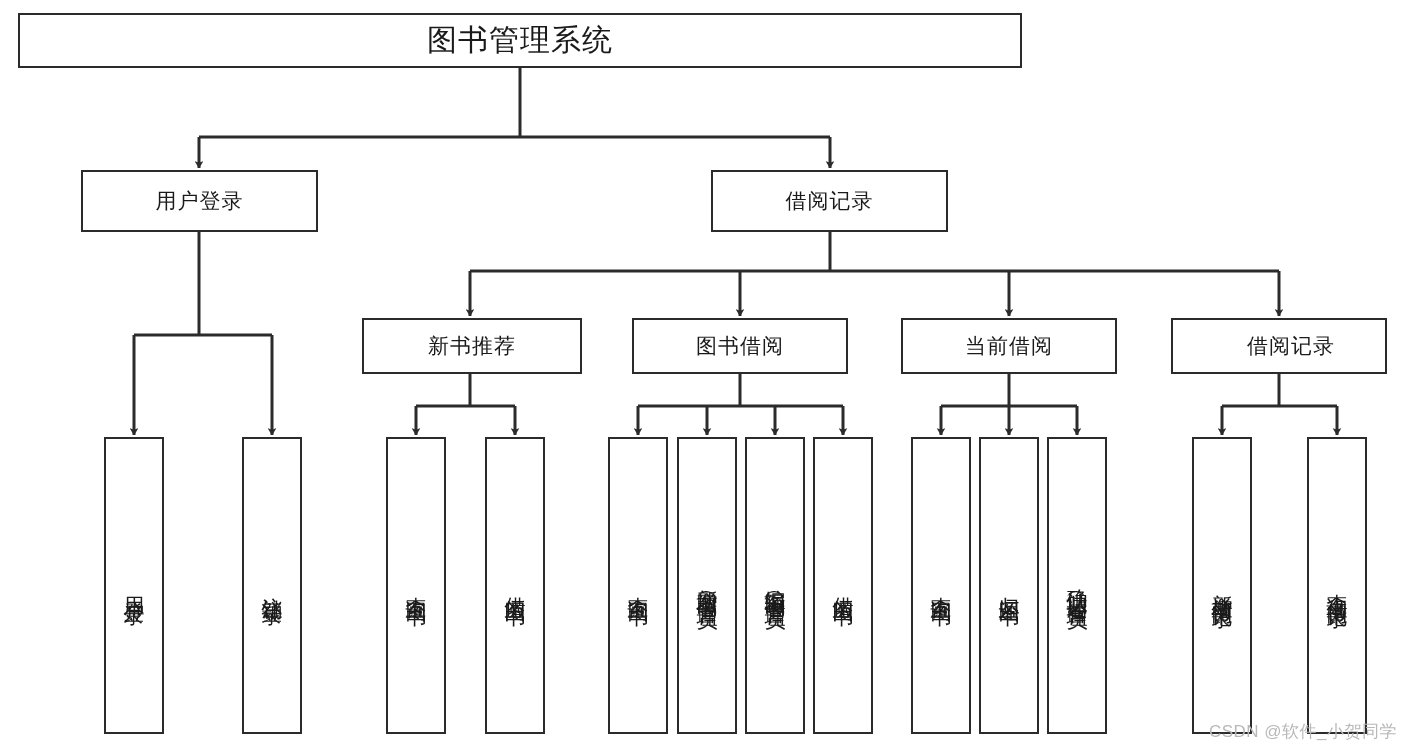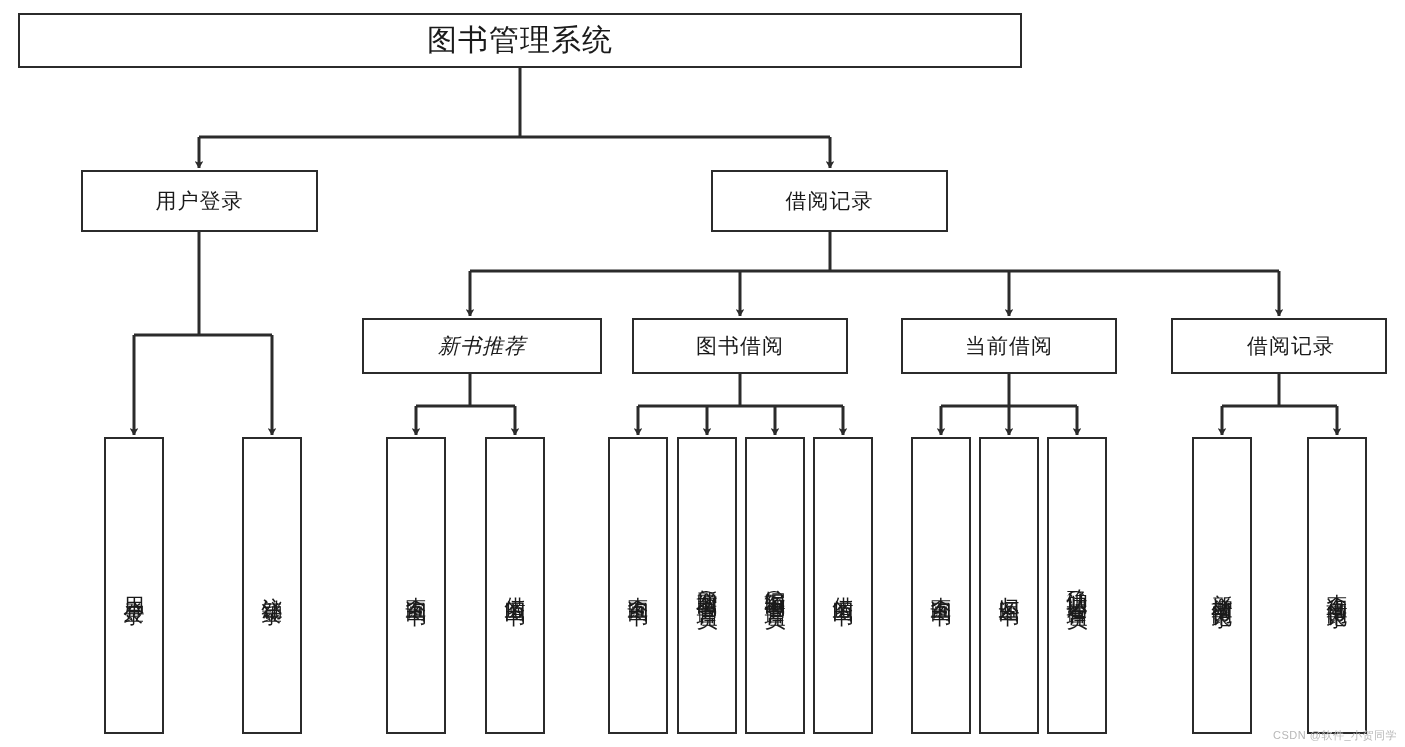--- a/index.html
+++ b/index.html
@@ -54,21 +54,21 @@
     writing-mode: vertical-rl;
     text-orientation: upright;
     white-space: nowrap;
     line-height: 1.05;
   }
   #root-node { font-size: 30px; }
   .watermark {
     position: absolute;
     right: 8px;
     bottom: 4px;
-    font-size: 11px;
+    font-size: 17px;
     color: #b8b8b8;
     letter-spacing: 0.5px;
     z-index: 3;
     white-space: nowrap;
     font-family: "Liberation Sans", "DejaVu Sans", sans-serif;
   }
 </style>
 </head>
 <body>
 
@@ -130,21 +130,21 @@
     <span>图书管理系统</span>
   </div>
 
   <div class="node h" style="left:81px; top:170px; width:237px; height:62px;">
     <span>用户登录</span>
   </div>
   <div class="node h" style="left:711px; top:170px; width:237px; height:62px;">
     <span>借阅记录</span>
   </div>
 
-  <div class="node h" style="left:362px; top:318px; width:240px; height:56px;font-style:italic;">
+  <div class="node h" style="left:362px; top:318px; width:220px; height:56px;">
     <span>新书推荐</span>
   </div>
   <div class="node h" style="left:901px; top:318px; width:216px; height:56px;">
     <span>当前借阅</span>
   </div>
   <div class="node h" style="left:632px; top:318px; width:216px; height:56px;">
     <span>图书借阅</span>
   </div>
   <div class="node h" style="left:1171px; top:318px; width:216px; height:56px;padding-left:24px;">
     <span>借阅记录</span>

